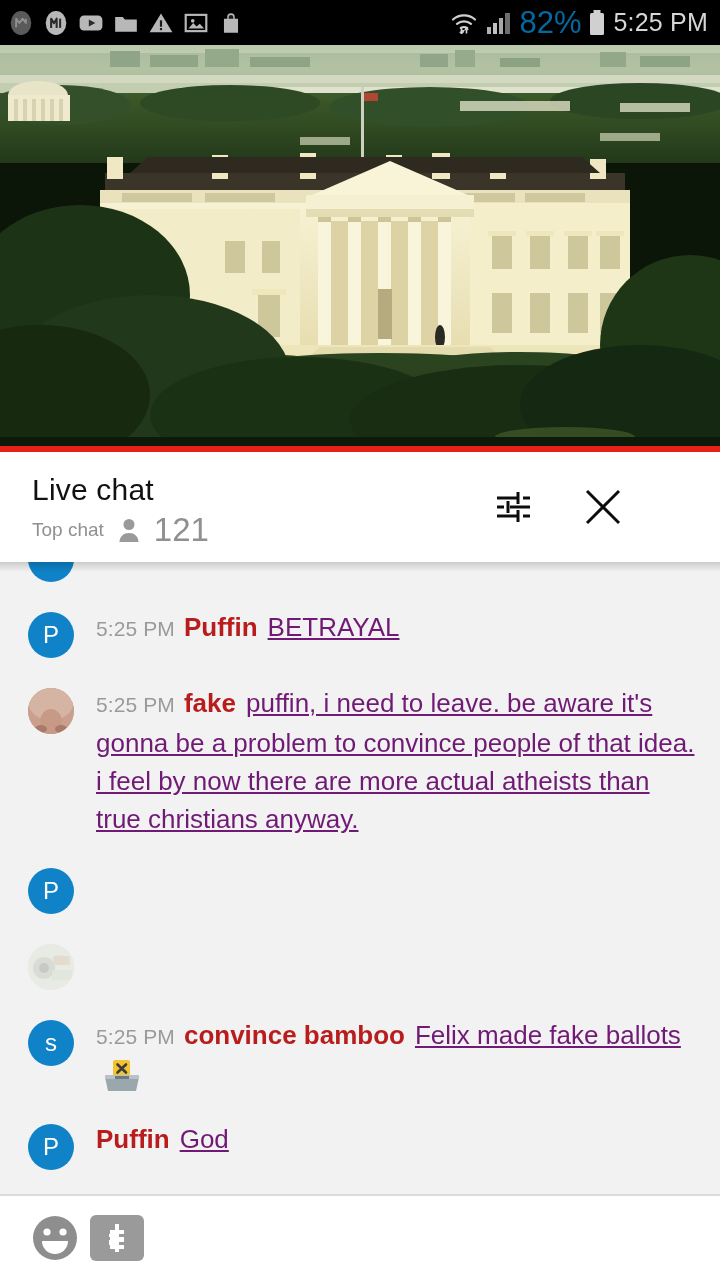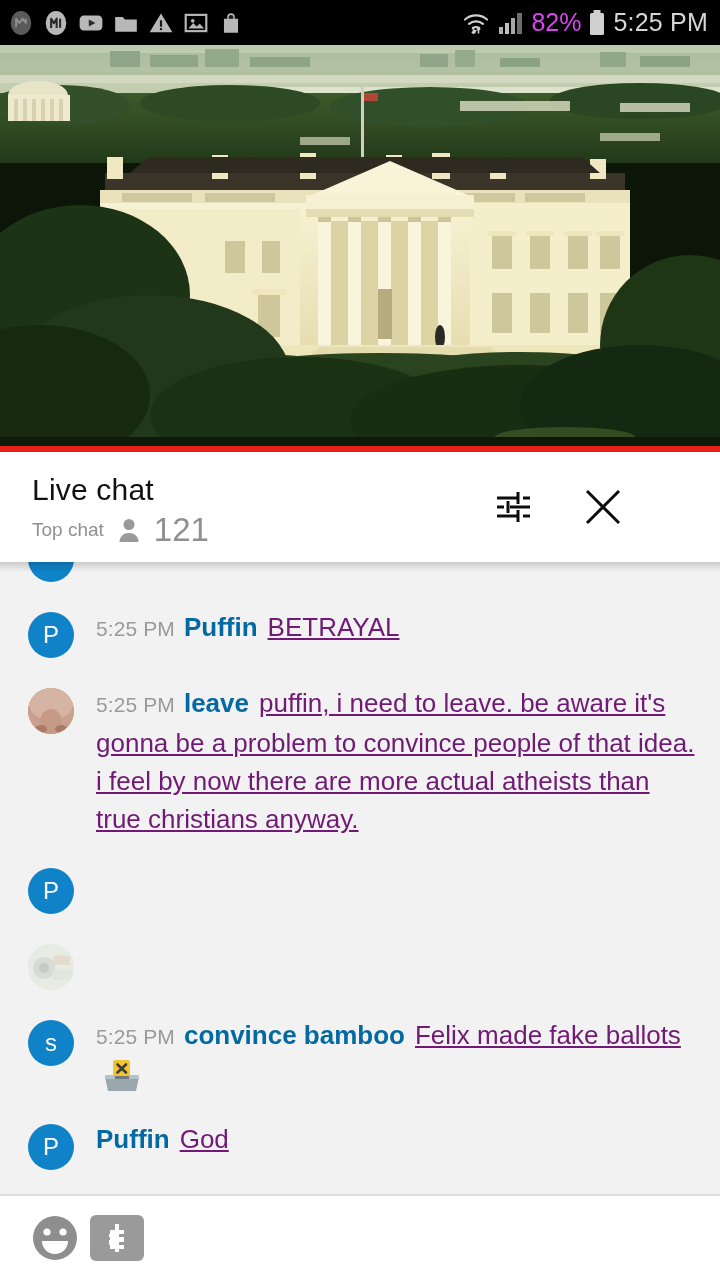--- a/index.html
+++ b/index.html
@@ -14,21 +14,21 @@
   
   .statusbar {
     position:absolute; top:0; left:0; width:720px; height:45px;
     background:#000; display:flex; align-items:center;
     padding:0 12px 0 8px; color:#c8c8c8;
   }
   .sb-left { display:flex; align-items:center; gap:9px; flex:1; }
   .sb-right { display:flex; align-items:center; gap:7px; }
   .sb-icon { width:26px; height:26px; display:block; }
   .sb-text { font-size:25px; color:#d6d6d6; letter-spacing:.2px; }
-  .sb-pct { font-size:25px; color:#d946ef; }
+  .sb-pct { font-size:31px; color:#0369a1; }
 
   
   .video {
     position:absolute; top:45px; left:0; width:720px; height:404px;
     overflow:hidden; background:#0b1508;
   }
   .video svg { display:block; width:720px; height:404px; }
   .progress-track {
     position:absolute; top:446px; left:0; width:720px; height:6px;
     background:#e01b10;
@@ -66,21 +66,21 @@
     width:46px; height:46px; border-radius:50%; flex:0 0 46px;
     margin-right:22px; margin-top:4px; overflow:hidden;
     display:flex; align-items:center; justify-content:center;
     font-size:24px; color:#fff; font-weight:400; line-height:46px;
   }
   .avatar.blue { background:#0f82c8; }
   .avatar.photo-nose { background:#c8a293; }
   .avatar.photo-pale { background:#e3e6e0; }
   .msg-body { flex:1; font-size:26px; line-height:38px; color:#0b0b0b; }
   .ts { color:#9a9a9a; font-size:21px; margin-right:9px; letter-spacing:.1px; }
-  .author { color:#0369a1; font-weight:bold; margin-right:10px;margin-top:22px; }
+  .author { color:#b91c1c; font-weight:bold; margin-right:10px;margin-top:22px; }
   .text { color:#701a75;text-decoration:underline; }
 
   .ballot-emoji {
     display:inline-block; width:40px; height:34px; position:relative;
     vertical-align:-9px; margin-left:6px;
   }
 
   
   .divider { position:absolute; top:1194px; left:0; width:720px; height:2px; background:#dcdcdc; }
   .input-bar {
@@ -392,21 +392,21 @@
       <div class="avatar photo-nose">
         <svg width="46" height="46" viewBox="0 0 46 46">
           <rect width="46" height="46" fill="#c9a08e"></rect>
           <ellipse cx="23" cy="16" rx="22" ry="16" fill="#d6b4a3"></ellipse>
           <ellipse cx="23" cy="34" rx="11" ry="13" fill="#c79a86"></ellipse>
           <ellipse cx="13" cy="41" rx="6" ry="4" fill="#a97a68"></ellipse>
           <ellipse cx="33" cy="41" rx="6" ry="4" fill="#a97a68"></ellipse>
         </svg>
       </div>
       <div class="msg-body">
-        <span class="ts">5:25 PM</span><span class="author">leave</span><span class="text">puffin, i need to leave. be aware it's gonna be a problem to convince people of that idea. i feel by now there are more actual atheists than true christians anyway.</span>
+        <span class="ts">5:25 PM</span><span class="author">fake</span><span class="text">puffin, i need to leave. be aware it's gonna be a problem to convince people of that idea. i feel by now there are more actual atheists than true christians anyway.</span>
       </div>
     </div>
 
     <div class="msg">
       <div class="avatar blue">
         <span>P</span>
       </div>
     </div>
 
     <div class="msg">

